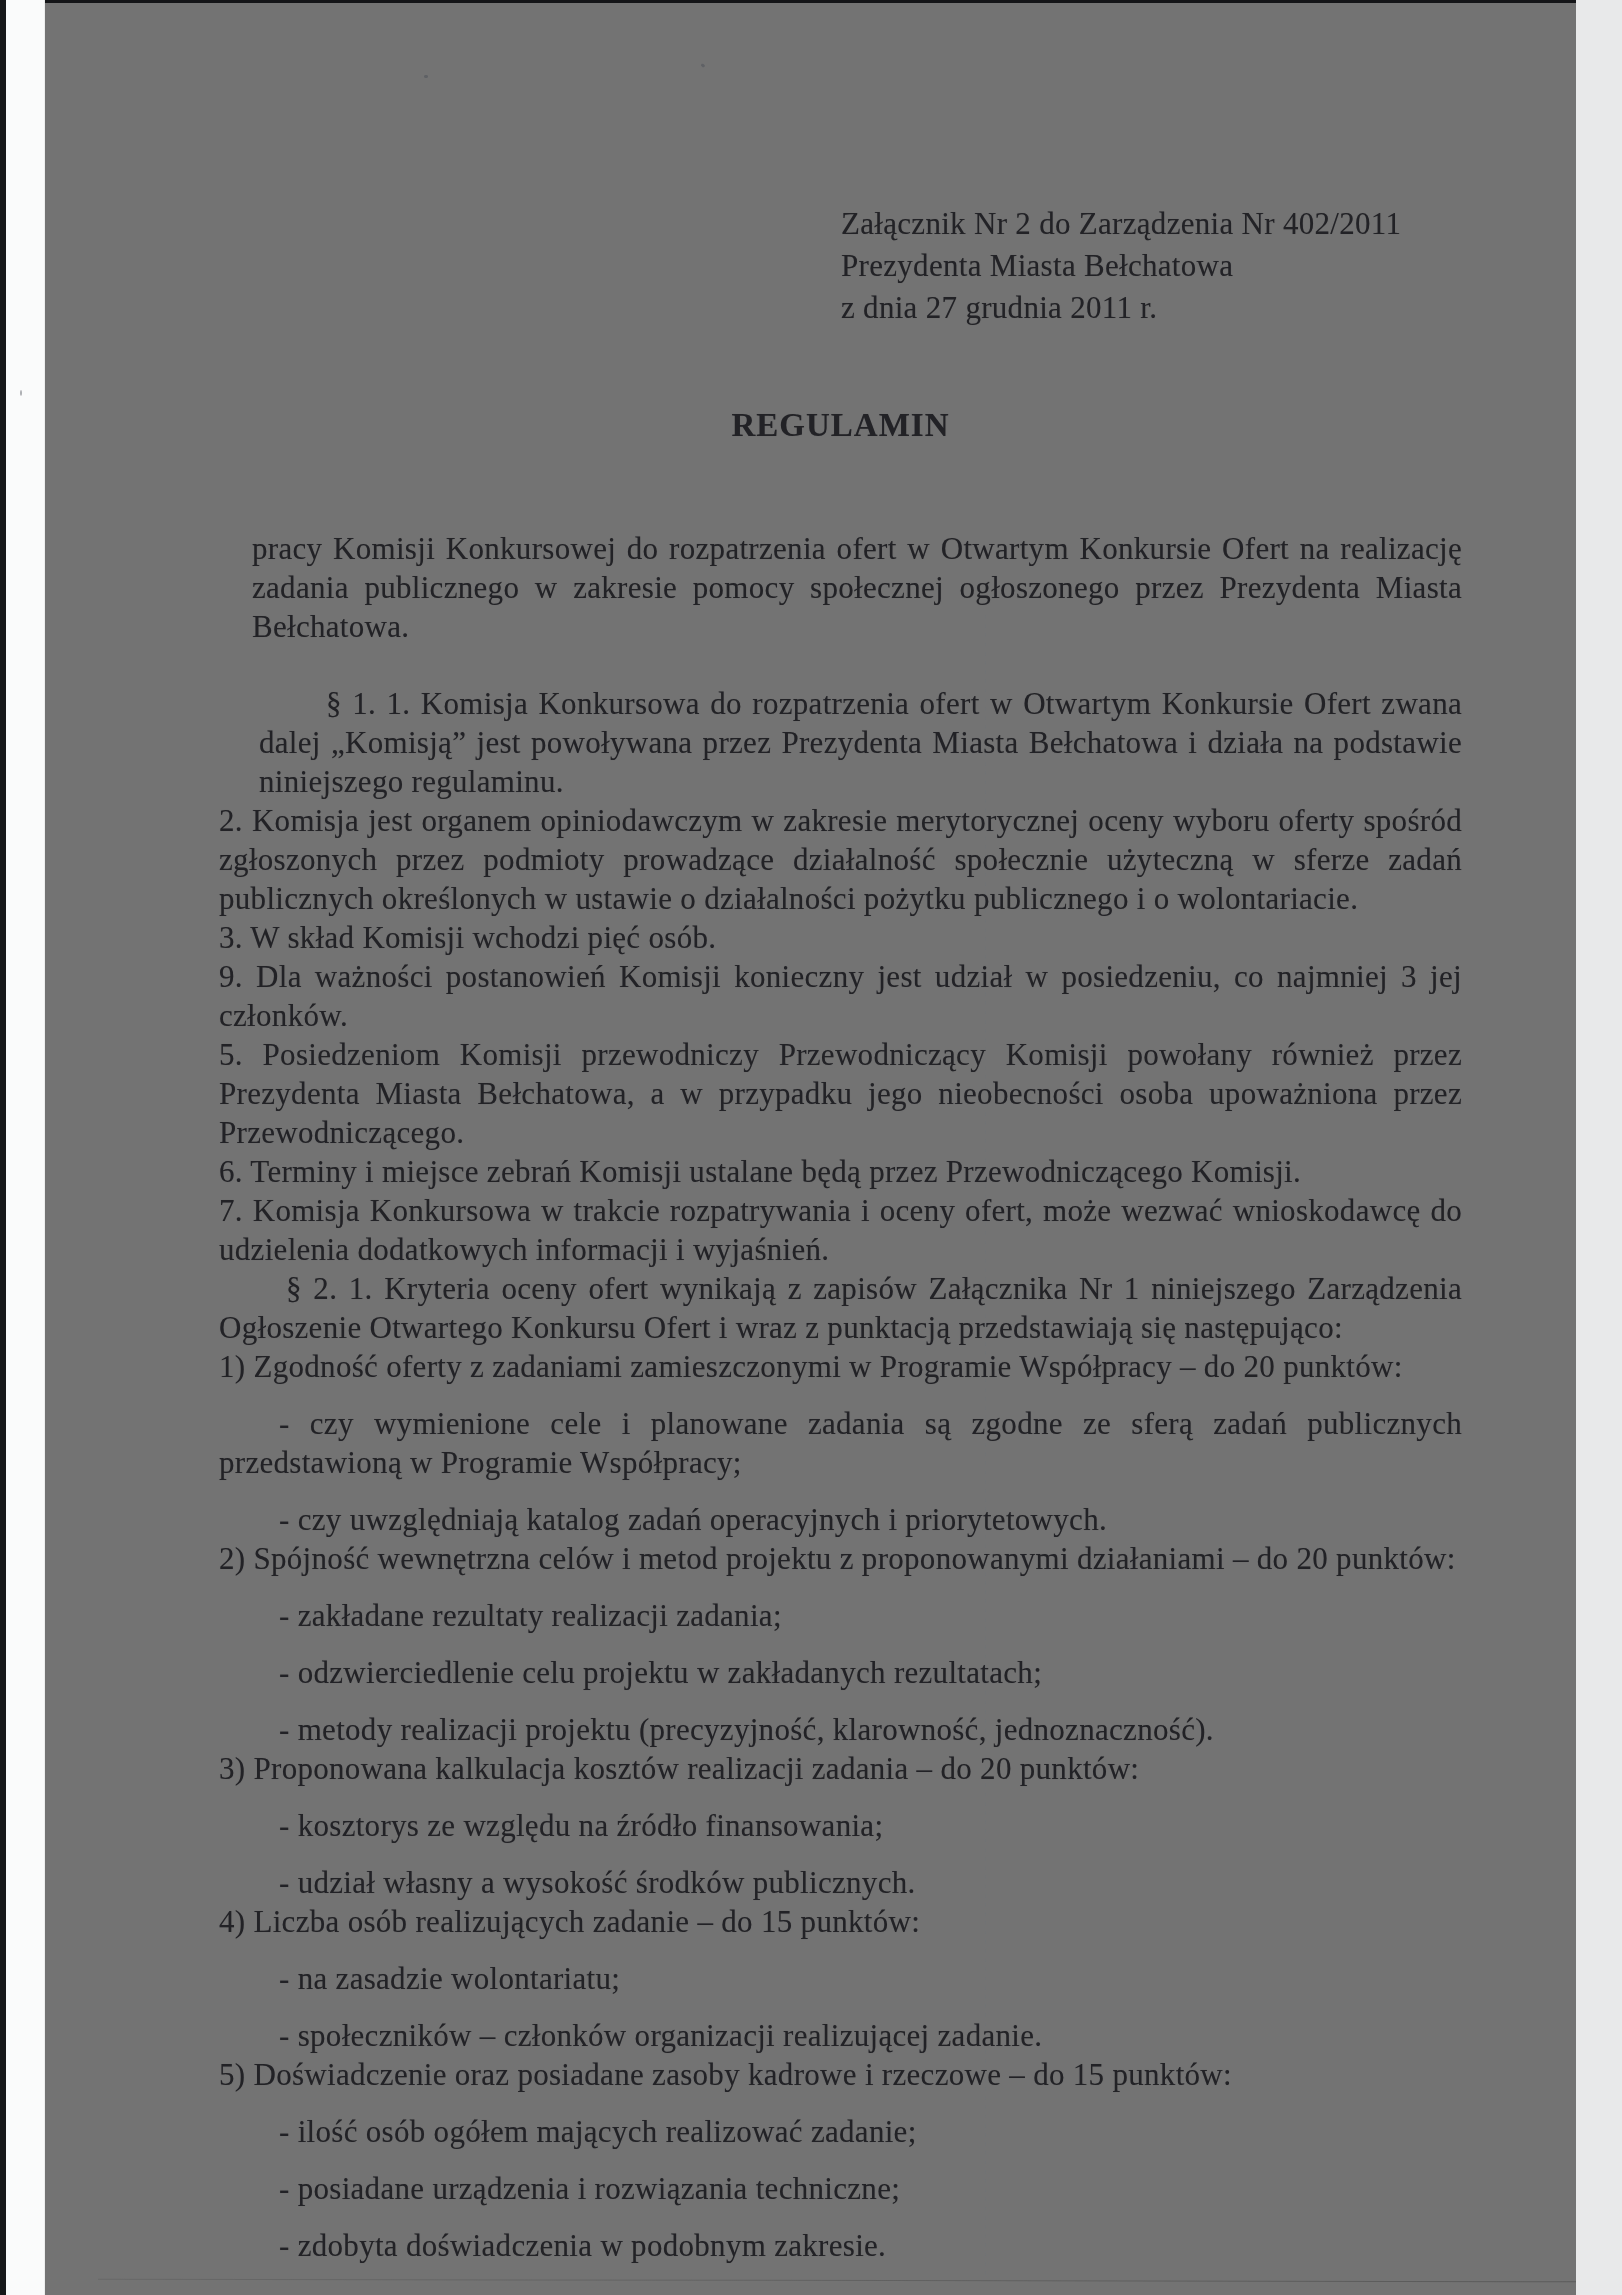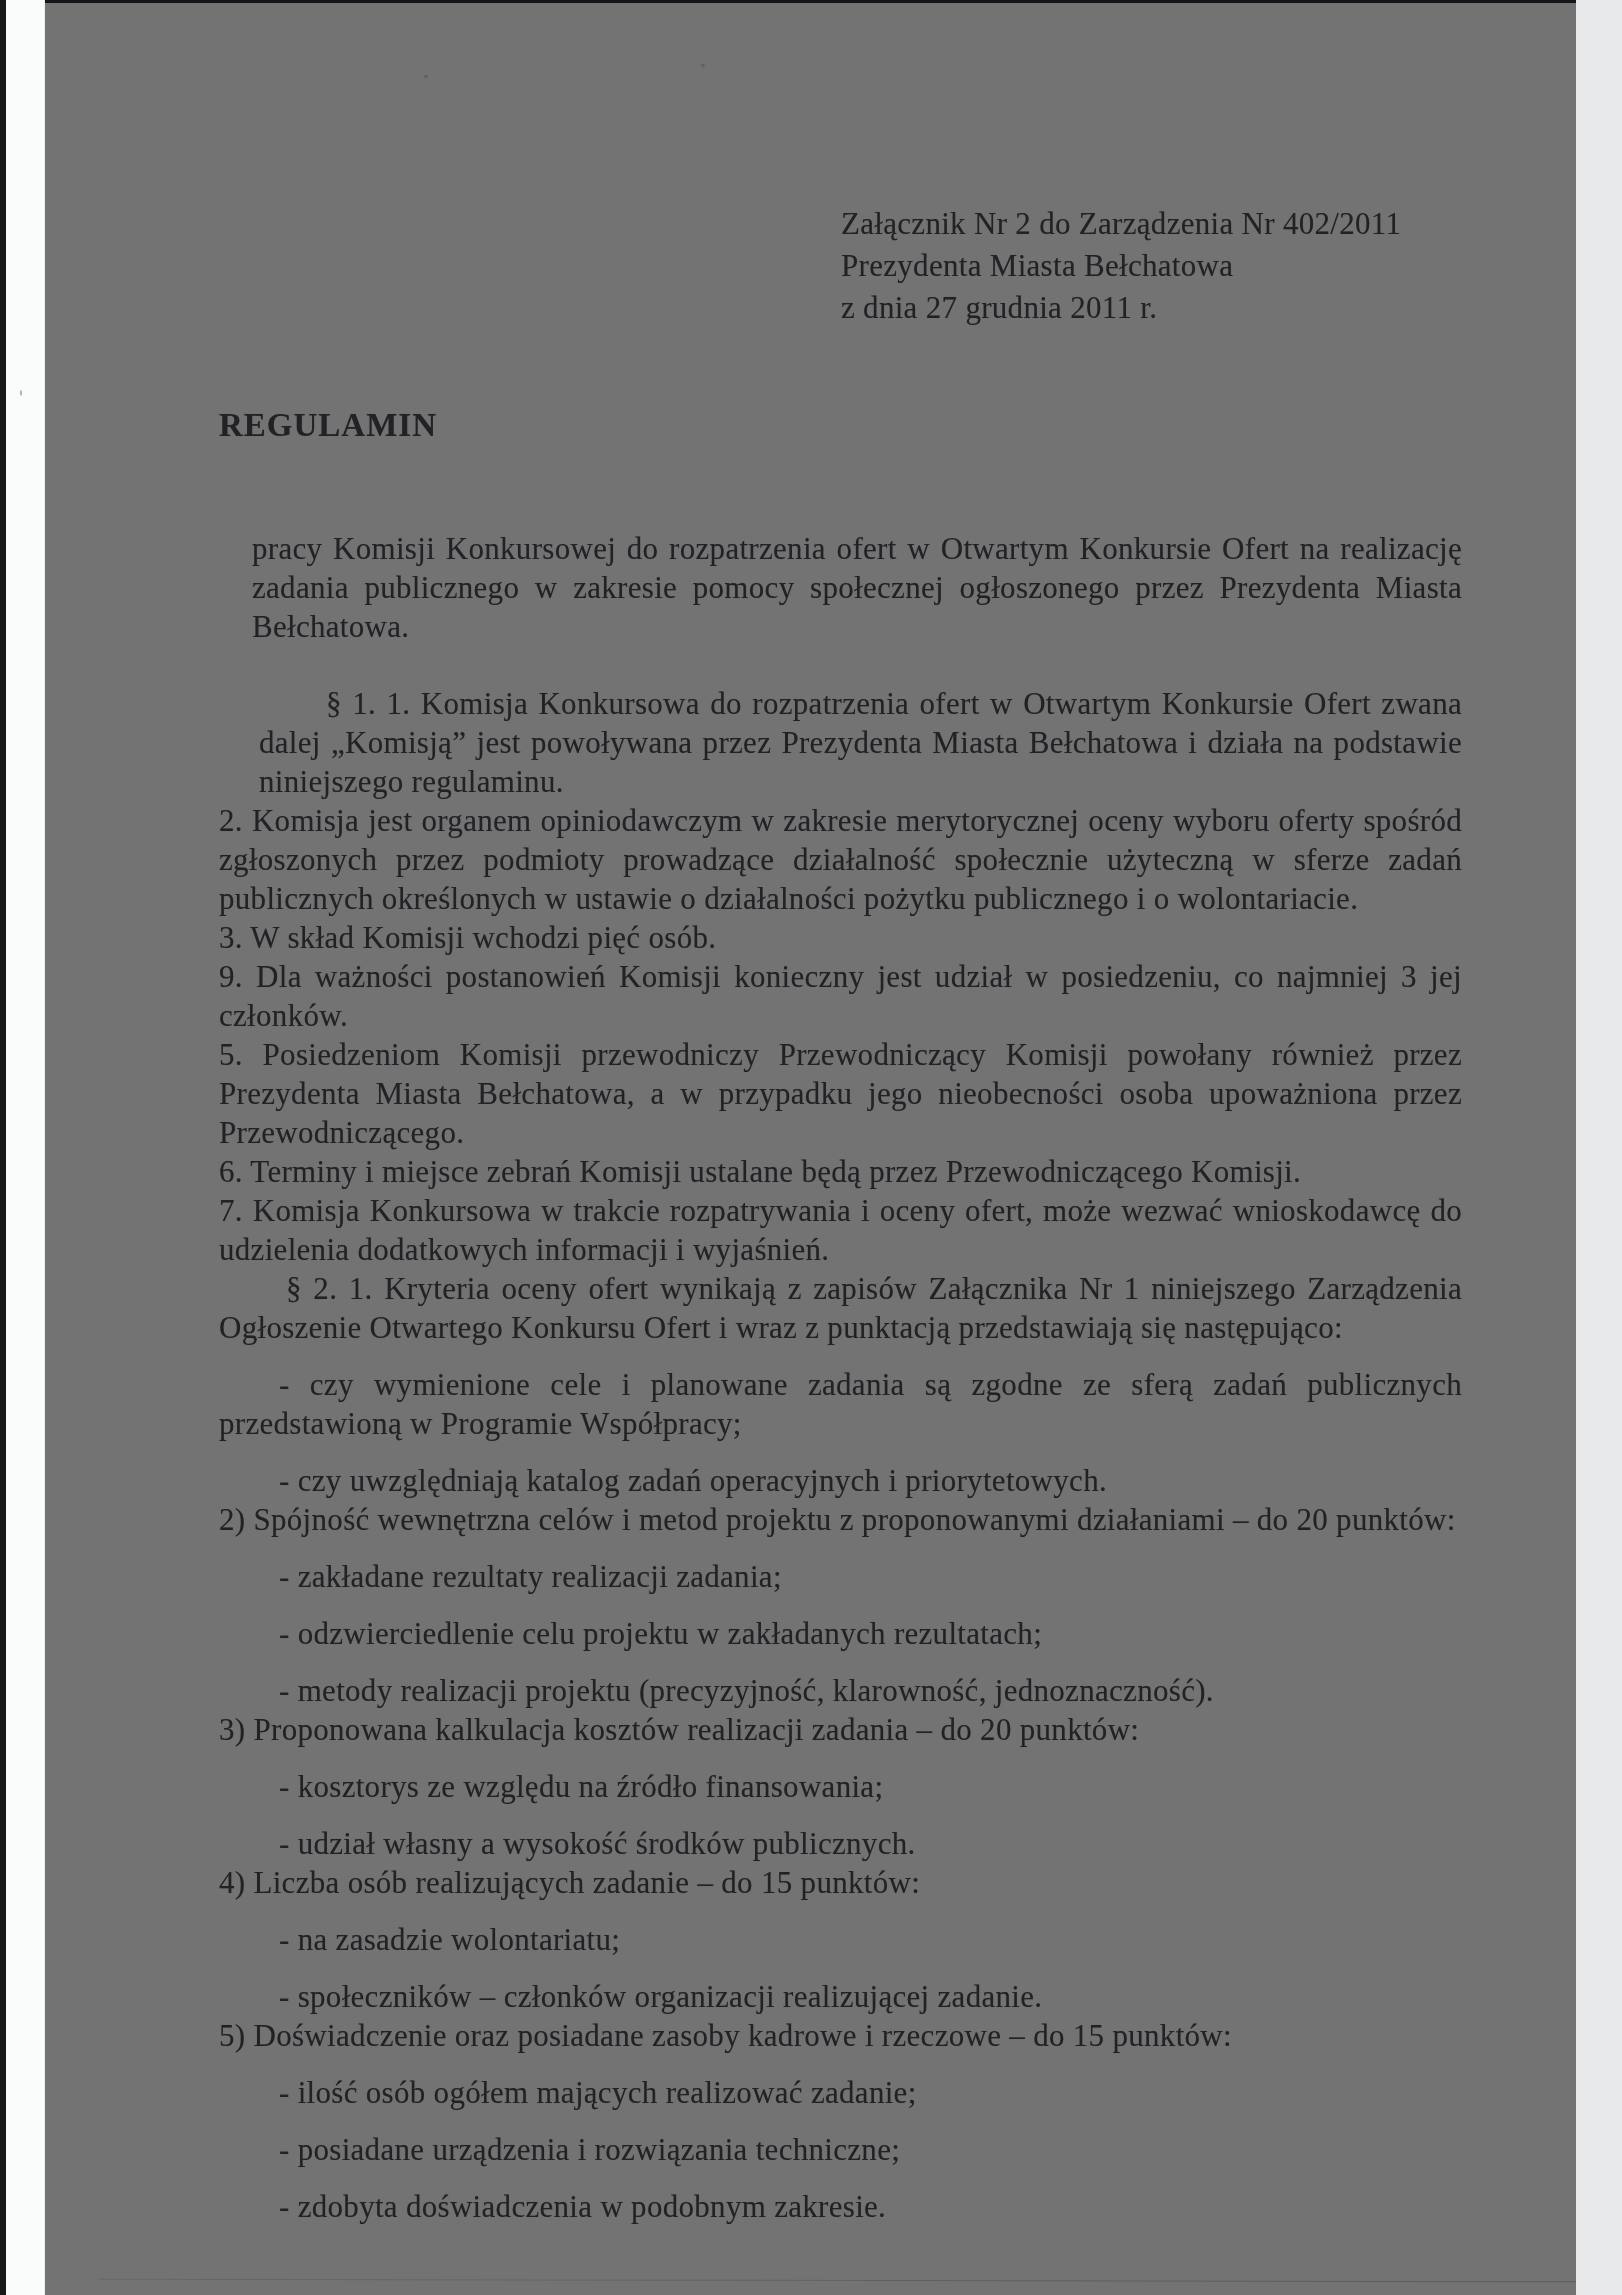--- a/index.html
+++ b/index.html
@@ -69,20 +69,21 @@
     line-height: 39px;
     letter-spacing: 0.3px;
     text-shadow: 0 0 0.7px rgba(20,20,25,0.25);
   }
   .header-block {
     margin-left: 622px;
     line-height: 42px;
   }
   .title {
     margin: 77px 0 0 0;
+    text-align: center;
     font-size: 33px;
     font-weight: 700;
     letter-spacing: 1px;
     line-height: 39px;
   }
   .content p {
     margin: 0;
     text-align: justify;
   }
   p.intro { margin-top: 84px; margin-left: 33px; }
@@ -116,20 +117,21 @@
     <p class="intro">pracy Komisji Konkursowej do rozpatrzenia  ofert w Otwartym Konkursie Ofert na realizację zadania publicznego w zakresie pomocy społecznej ogłoszonego przez Prezydenta Miasta Bełchatowa.</p>
 
     <p class="ind gap">§ 1. 1. Komisja Konkursowa do rozpatrzenia ofert w Otwartym Konkursie Ofert zwana dalej „Komisją” jest powoływana przez Prezydenta Miasta Bełchatowa i działa na podstawie niniejszego regulaminu.</p>
     <p>2. Komisja jest organem opiniodawczym w zakresie merytorycznej oceny wyboru oferty spośród zgłoszonych przez podmioty prowadzące działalność społecznie użyteczną w sferze zadań publicznych określonych w ustawie o działalności pożytku publicznego i o wolontariacie.</p>
     <p>3. W skład Komisji wchodzi pięć osób.</p>
     <p>9. Dla ważności postanowień Komisji konieczny jest udział w posiedzeniu, co najmniej 3 jej członków.</p>
     <p>5. Posiedzeniom Komisji przewodniczy Przewodniczący Komisji powołany również przez Prezydenta Miasta Bełchatowa, a w przypadku jego nieobecności osoba upoważniona przez Przewodniczącego.</p>
     <p>6. Terminy i miejsce zebrań Komisji ustalane będą przez Przewodniczącego Komisji.</p>
     <p>7. Komisja Konkursowa  w trakcie rozpatrywania i oceny ofert, może wezwać wnioskodawcę do udzielenia dodatkowych informacji i wyjaśnień.</p>
     <p class="ind">§ 2. 1. Kryteria oceny ofert wynikają z zapisów Załącznika Nr 1 niniejszego Zarządzenia Ogłoszenie Otwartego Konkursu Ofert  i wraz z punktacją  przedstawiają się następująco:</p>
+    <p>1) Zgodność oferty z zadaniami zamieszczonymi w Programie Współpracy – do 20 punktów:</p>
     <p class="bullet">- czy wymienione cele i planowane zadania są zgodne ze sferą zadań publicznych przedstawioną  w Programie Współpracy;</p>
     <p class="bullet">- czy uwzględniają katalog zadań operacyjnych i priorytetowych.</p>
     <p>2) Spójność wewnętrzna celów i metod projektu z proponowanymi działaniami – do 20 punktów:</p>
     <p class="bullet">- zakładane rezultaty realizacji zadania;</p>
     <p class="bullet">- odzwierciedlenie celu projektu w zakładanych rezultatach;</p>
     <p class="bullet">- metody realizacji projektu (precyzyjność, klarowność, jednoznaczność).</p>
     <p>3)  Proponowana kalkulacja kosztów realizacji zadania – do 20 punktów:</p>
     <p class="bullet">- kosztorys ze względu na źródło finansowania;</p>
     <p class="bullet">- udział własny a wysokość środków publicznych.</p>
     <p>4)  Liczba osób realizujących zadanie – do 15 punktów:</p>

